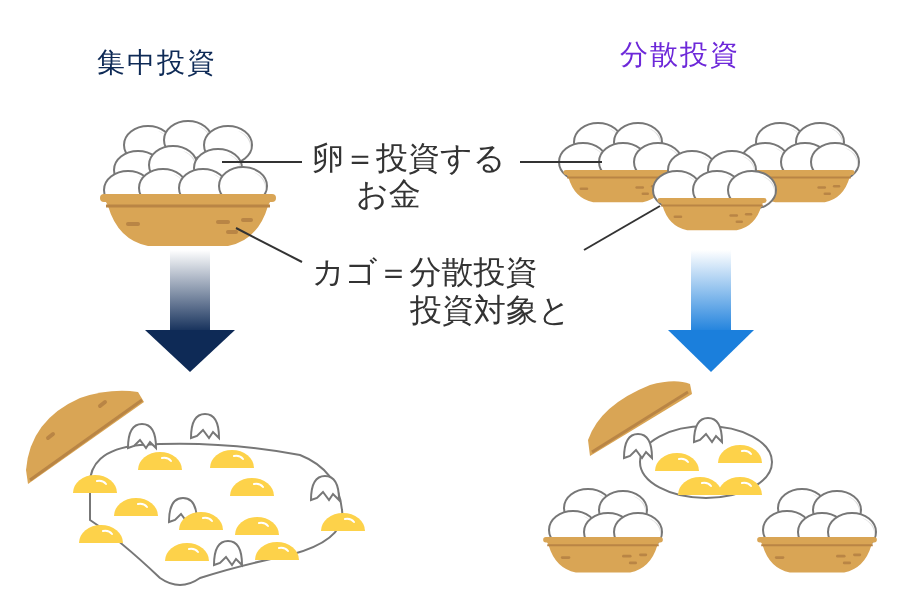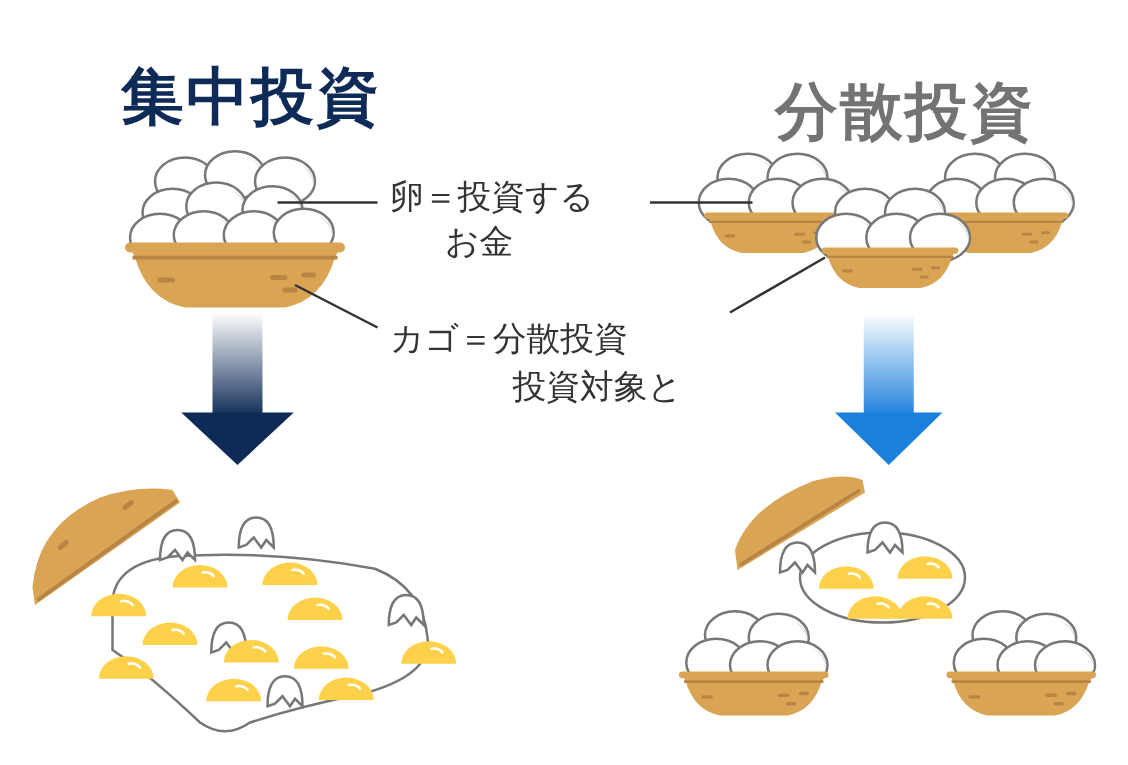--- a/index.html
+++ b/index.html
@@ -1,21 +1,21 @@
 <!DOCTYPE html>
 <html><head>
 <meta charset="utf-8">
 <style>
   html, body { margin: 0; padding: 0; background: #ffffff; }
   body { width: 902px; height: 612px; position: relative; overflow: hidden;
          font-family: "DejaVu Sans", sans-serif; }
-  .title { position: absolute; font-weight: bold; font-size: 50px; letter-spacing: 2px; }
+  .title { position: absolute; font-weight: normal; font-size: 28px; letter-spacing: 2px; }
   #title-left { left: 97px; top: 44px; color: #0e2a56; }
-  #title-right { left: 620px; top: 56px; color: #737373; }
-  .label { position: absolute; font-size: 27px; color: #333333; line-height: 36px; white-space: nowrap; }
+  #title-right { left: 620px; top: 36px; color: #6d28d9; }
+  .label { position: absolute; font-size: 32px; color: #333333; line-height: 36px; white-space: nowrap; }
   #egg-label-1 { left: 312px; top: 140px; }
   #egg-label-2 { left: 356px; top: 176px; }
   #basket-label-1 { left: 312px; top: 254px; }
   #basket-label-2 { left: 410px; top: 292px; }
   svg.art { position: absolute; left: 0; top: 0; }
 </style>
 </head>
 <body>
 
 <svg class="art" width="902" height="612" viewBox="0 0 902 612" xmlns="http://www.w3.org/2000/svg">

